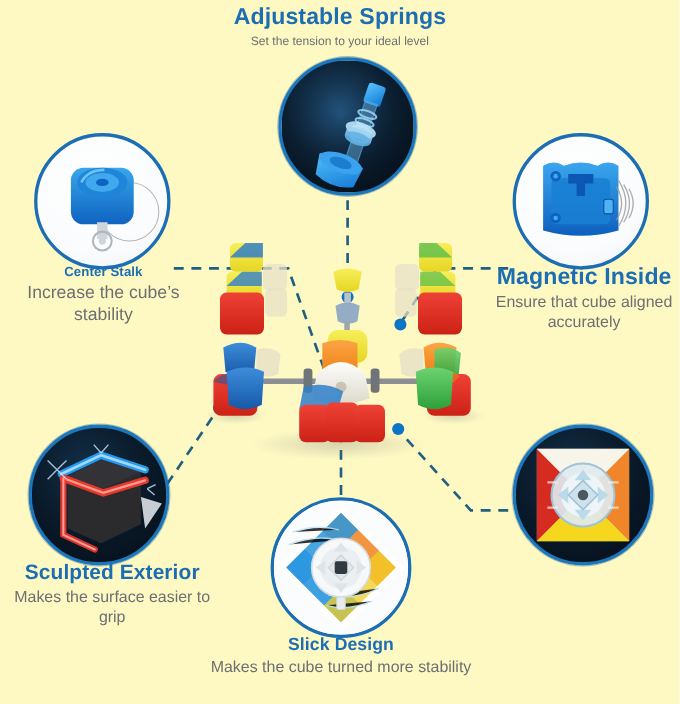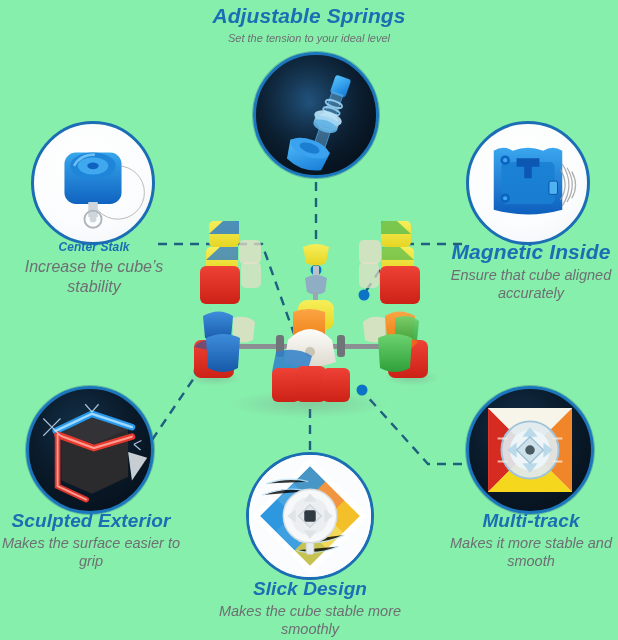--- a/index.html
+++ b/index.html
@@ -8,23 +8,22 @@
     padding: 0;
     background: #ffffff;
   }
   body {
     font-family: "Liberation Sans", sans-serif;
   }
   #infographic {
     position: relative;
     width: 618px;
     height: 640px;
-    background: #86efac;
+    background: #fef9c3;
     overflow: hidden;
-    font-style: italic;
   }
 
   
   .layer {
     position: absolute;
     left: 0;
     top: 0;
     width: 618px;
     height: 640px;
   }
@@ -80,30 +79,30 @@
   #cap-springs .cap-sub { font-size: 11px; margin-top: 4px; }
 
   #cap-center-stalk { left: 6px; top: 240px; width: 176px; text-align: center; }
   #cap-center-stalk .cap-title { font-size: 12px; }
   #cap-center-stalk .cap-sub { font-size: 16px; margin-top: 3px; }
 
   #cap-magnetic { left: 444px; top: 240px; width: 174px; text-align: center; }
   #cap-magnetic .cap-title { font-size: 21px; }
   #cap-magnetic .cap-sub { font-size: 14.5px; margin-top: 3px; }
 
-  #cap-sculpted { left: 1px; top: 510px; width: 180px; text-align: center; }
+  #cap-sculpted { left: 12px; top: 510px; width: 180px; text-align: center; }
   #cap-sculpted .cap-title { font-size: 19px; }
   #cap-sculpted .cap-sub { font-size: 14.5px; margin-top: 3px; }
 
   #cap-multitrack { left: 444px; top: 510px; width: 174px; text-align: center; }
   #cap-multitrack .cap-title { font-size: 19px; }
   #cap-multitrack .cap-sub { font-size: 14.5px; margin-top: 3px; }
 
   #cap-slick { left: 190px; top: 578px; width: 240px; text-align: center; }
-  #cap-slick .cap-title { font-size: 19px; }
+  #cap-slick .cap-title { font-size: 16px; }
   #cap-slick .cap-sub { font-size: 14.5px; margin-top: 3px; }
 
   
   #bubble-springs      { left: 253px; top: 52px;  width: 126px; height: 126px; }
   #bubble-center-stalk { left: 31px;  top: 121px; width: 124px; height: 124px; }
   #bubble-magnetic     { left: 466px; top: 121px; width: 124px; height: 124px; }
   #bubble-sculpted     { left: 26px;  top: 386px; width: 128px; height: 128px; }
   #bubble-multitrack   { left: 466px; top: 386px; width: 128px; height: 128px; }
   #bubble-slick        { left: 246px; top: 452px; width: 128px; height: 128px; }
 </style>
@@ -445,24 +444,20 @@
     <div class="feature" id="cap-magnetic">
       <div class="cap-title">Magnetic Inside</div>
       <div class="cap-sub">Ensure that cube aligned accurately</div>
     </div>
 
     <div class="feature" id="cap-sculpted">
       <div class="cap-title">Sculpted Exterior</div>
       <div class="cap-sub">Makes the surface easier to grip</div>
     </div>
 
-    <div class="feature" id="cap-multitrack">
-      <div class="cap-title">Multi-track</div>
-      <div class="cap-sub">Makes it more stable and smooth</div>
-    </div>
 
     <div class="feature" id="cap-slick">
       <div class="cap-title">Slick Design</div>
-      <div class="cap-sub">Makes the cube stable more smoothly</div>
+      <div class="cap-sub">Makes the cube turned more stability</div>
     </div>
   </div>
 
 </div>
 
 </body></html>

